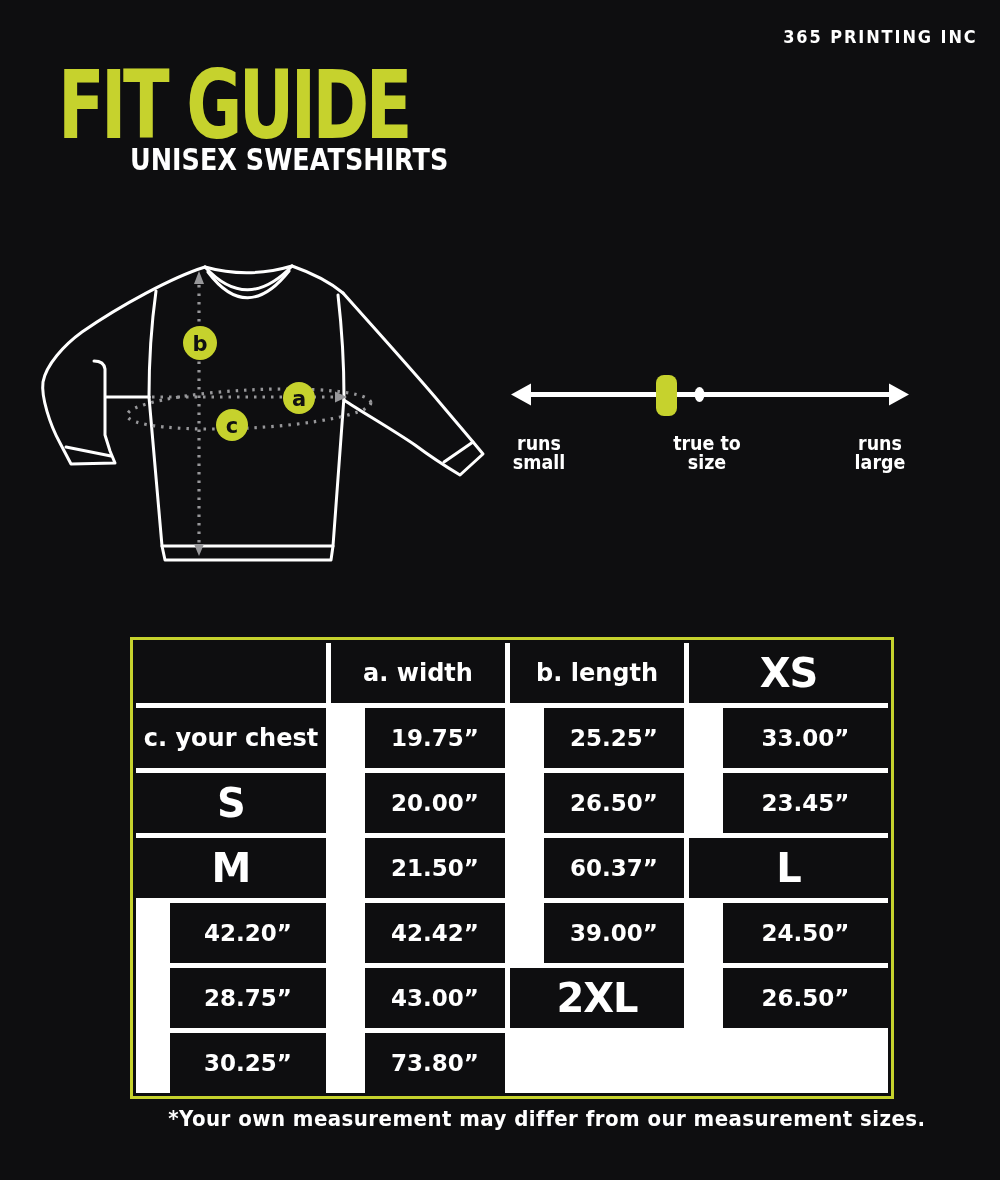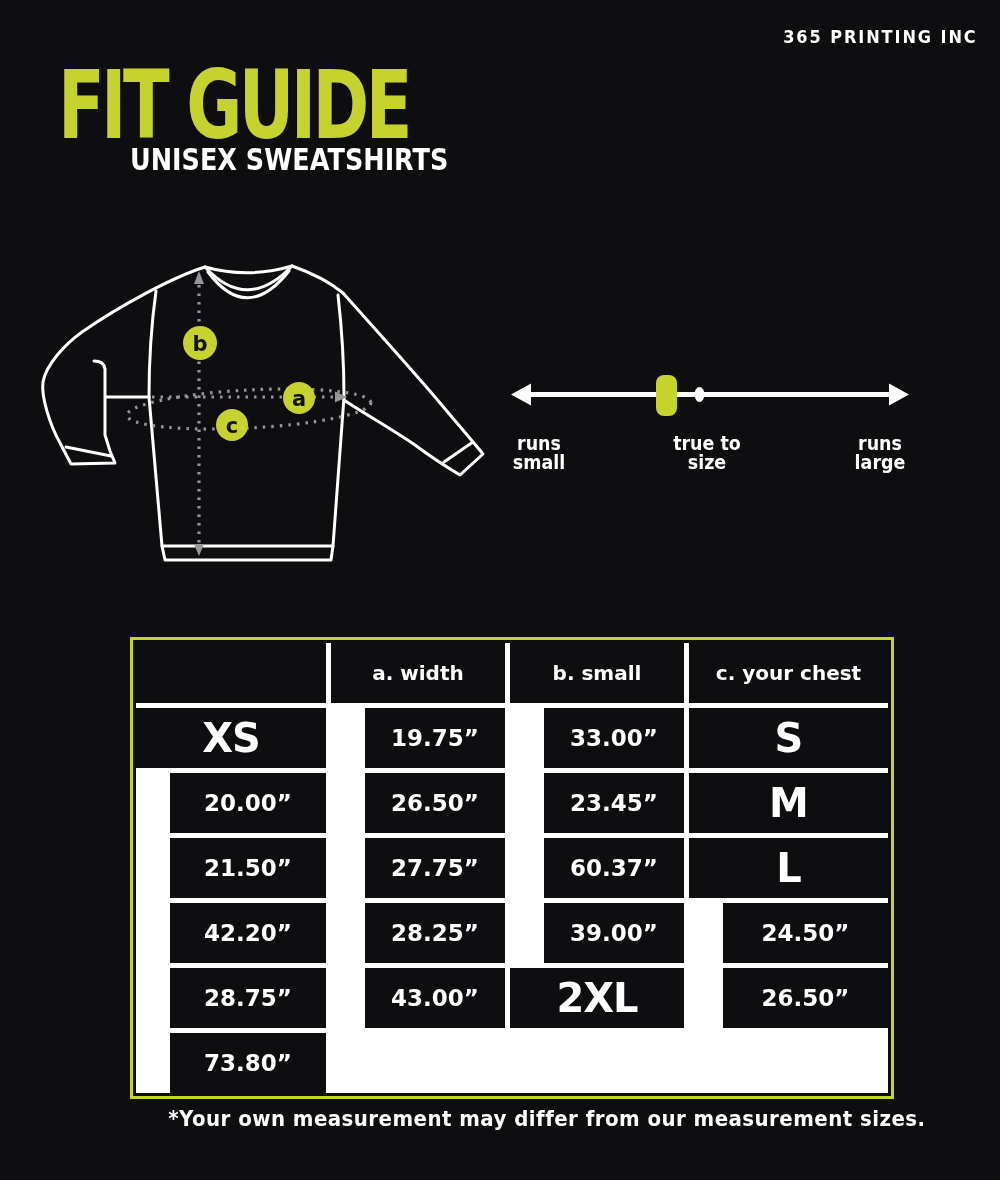--- a/index.html
+++ b/index.html
@@ -43,21 +43,21 @@
   }
   .size-grid {
     display:grid; width:100%; height:100%;
     grid-template-columns:190px 174px 174px 1fr;
     grid-auto-rows:1fr; gap:5px; background:#fff;
   }
   .cell {
     background:#0e0e10; display:flex; align-items:center; justify-content:center;
     color:#fff; font-weight:bold;
   }
-  .cell.hdr  { font-size:20px; }
+  .cell.hdr  { font-size:24px; }
   .cell.size { font-size:40px; letter-spacing:-1px; }
   .cell.val  { font-size:23px;margin-left:34px; }
   
   .footnote {
     position:absolute; left:130px; top:1106px; width:764px;
     text-align:center; font-size:22px; font-weight:bold; color:#fff;
     letter-spacing:.5px; transform:scaleX(.9); transform-origin:center top;
     white-space:nowrap;
   }
   svg text { font-family:"DejaVu Sans", sans-serif; }
@@ -138,47 +138,48 @@
   <div class="scale-label" style="left:880px">
     <div>runs</div>
     <div>large</div>
   </div>
 
   <div class="size-table">
     <div class="size-grid">
 
       <div class="cell hdr"></div>
       <div class="cell hdr">a. width</div>
-      <div class="cell hdr">b. small</div>
+      <div class="cell hdr">b. length</div>
+      <div class="cell size">XS</div>
+
       <div class="cell hdr">c. your chest</div>
-
-      <div class="cell size">XS</div>
       <div class="cell val">19.75”</div>
+      <div class="cell val">25.25”</div>
       <div class="cell val">33.00”</div>
 
       <div class="cell size">S</div>
       <div class="cell val">20.00”</div>
       <div class="cell val">26.50”</div>
       <div class="cell val">23.45”</div>
 
       <div class="cell size">M</div>
       <div class="cell val">21.50”</div>
-      <div class="cell val">27.75”</div>
       <div class="cell val">60.37”</div>
 
       <div class="cell size">L</div>
       <div class="cell val">42.20”</div>
-      <div class="cell val">28.25”</div>
+      <div class="cell val">42.42”</div>
       <div class="cell val">39.00”</div>
 
       <div class="cell val">24.50”</div>
       <div class="cell val">28.75”</div>
       <div class="cell val">43.00”</div>
 
       <div class="cell size">2XL</div>
       <div class="cell val">26.50”</div>
+      <div class="cell val">30.25”</div>
       <div class="cell val">73.80”</div>
     </div>
   </div>
 
   <div class="footnote">*Your own measurement may differ from our measurement sizes.</div>
 
 </div>
 
 </body></html>

